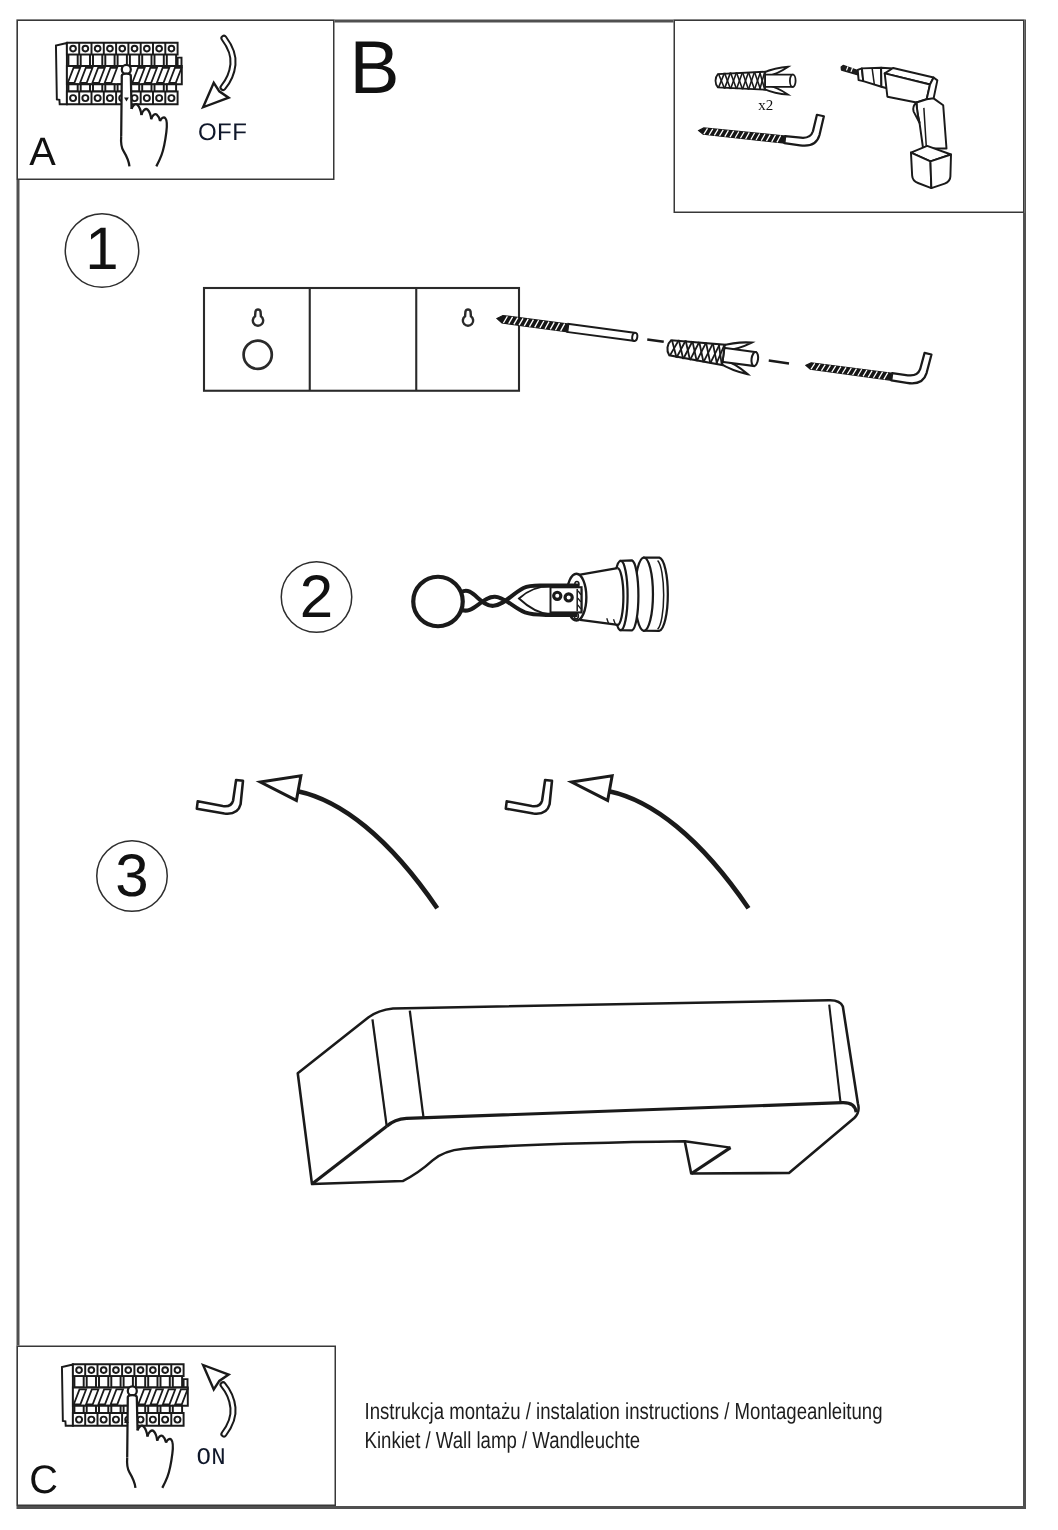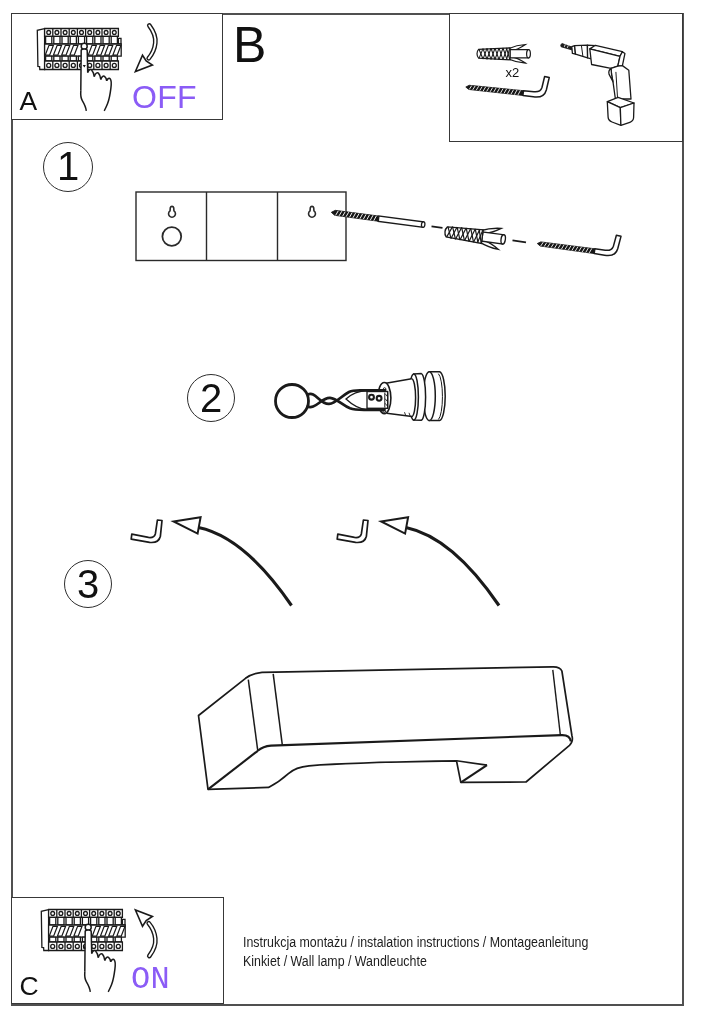--- a/index.html
+++ b/index.html
@@ -2,22 +2,22 @@
 <html><head>
 <meta charset="utf-8">
 <style>
   html,body{margin:0;padding:0;background:#fff;}
   .page{position:relative;width:705px;height:1020px;background:#fff;overflow:hidden;
         font-family:"Liberation Sans", sans-serif;color:#1a1a1a;}
   .frame{position:absolute;border:2px solid #505050;}
   .panelbox{position:absolute;border:1.5px solid #383838;background:#fff;}
   .biglabel{position:absolute;font-size:26.5px;line-height:1;color:#111;}
   .hugelabel{position:absolute;font-size:50px;line-height:1;color:#111;}
-  .actionlabel{position:absolute;font-size:32px;line-height:1;color:#8b5cf6;letter-spacing:0.3px;text-align:center;}
-  .qty{position:absolute;font-size:13px;line-height:1;color:#111;}
+  .actionlabel{position:absolute;font-size:16px;line-height:1;color:#0f172a;letter-spacing:0.3px;text-align:center;}
+  .qty{position:absolute;font-size:10px;line-height:1;color:#111;font-family:Liberation Serif, serif;}
   .stepcircle{position:absolute;border:1.8px solid #2e2e2e;border-radius:50%;
               background:#fff;display:flex;align-items:center;justify-content:center;
               font-size:40px;color:#111;}
   .footer-line{position:absolute;font-size:15.5px;line-height:1;color:#1d1d1d;white-space:nowrap;
                transform:scaleX(0.8);transform-origin:0 0;}
   svg.artwork{position:absolute;left:0;top:0;}
 </style>
 </head>
 <body>
 

